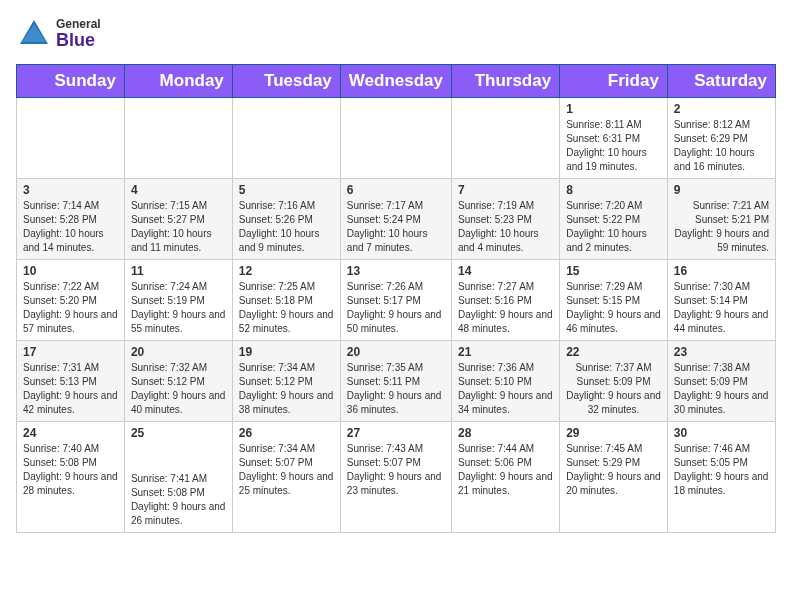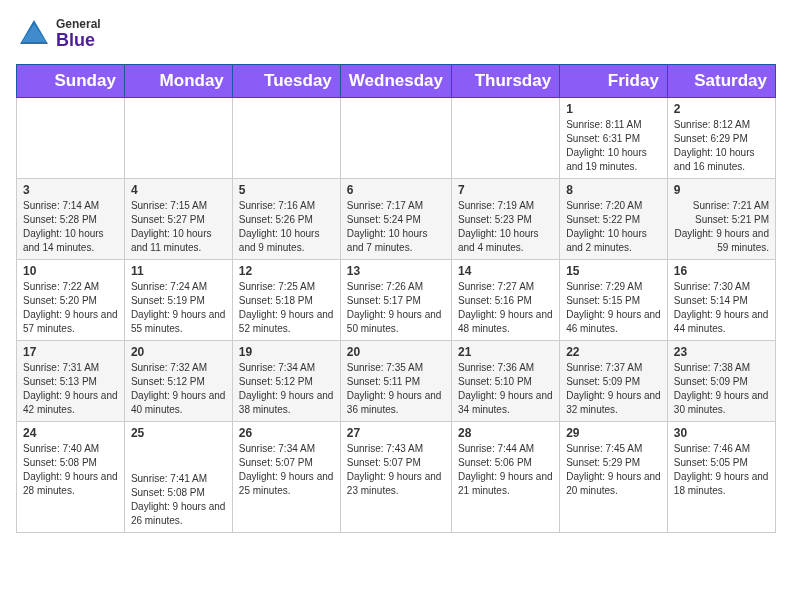--- a/index.html
+++ b/index.html
@@ -259,21 +259,21 @@
 Daylight: 9 hours and 36 minutes.</div>
           </td>
           <td>
             <span class="day-number">21</span>
             <div class="day-info" style="white-space: pre-line;">Sunrise: 7:36 AM
 Sunset: 5:10 PM
 Daylight: 9 hours and 34 minutes.</div>
           </td>
           <td>
             <span class="day-number">22</span>
-            <div class="day-info" style="white-space: pre-line;">Sunrise: 7:37 AM
+            <div class="day-info" style="white-space: pre-line; text-align: center;">Sunrise: 7:37 AM
 Sunset: 5:09 PM
 Daylight: 9 hours and 32 minutes.</div>
           </td>
           <td>
             <span class="day-number">23</span>
             <div class="day-info" style="white-space: pre-line;">Sunrise: 7:38 AM
 Sunset: 5:09 PM
 Daylight: 9 hours and 30 minutes.</div>
           </td>
         </tr>

